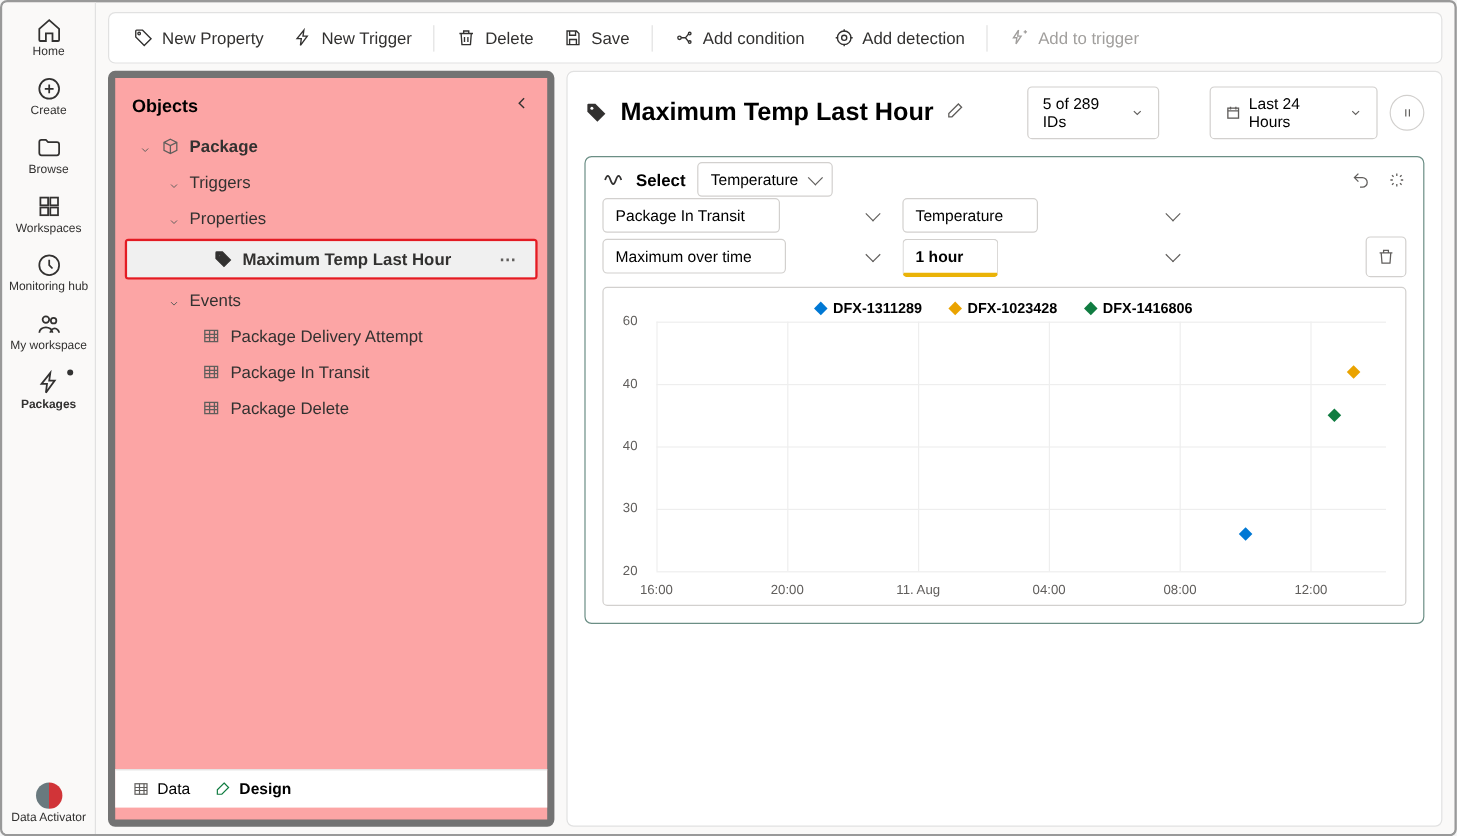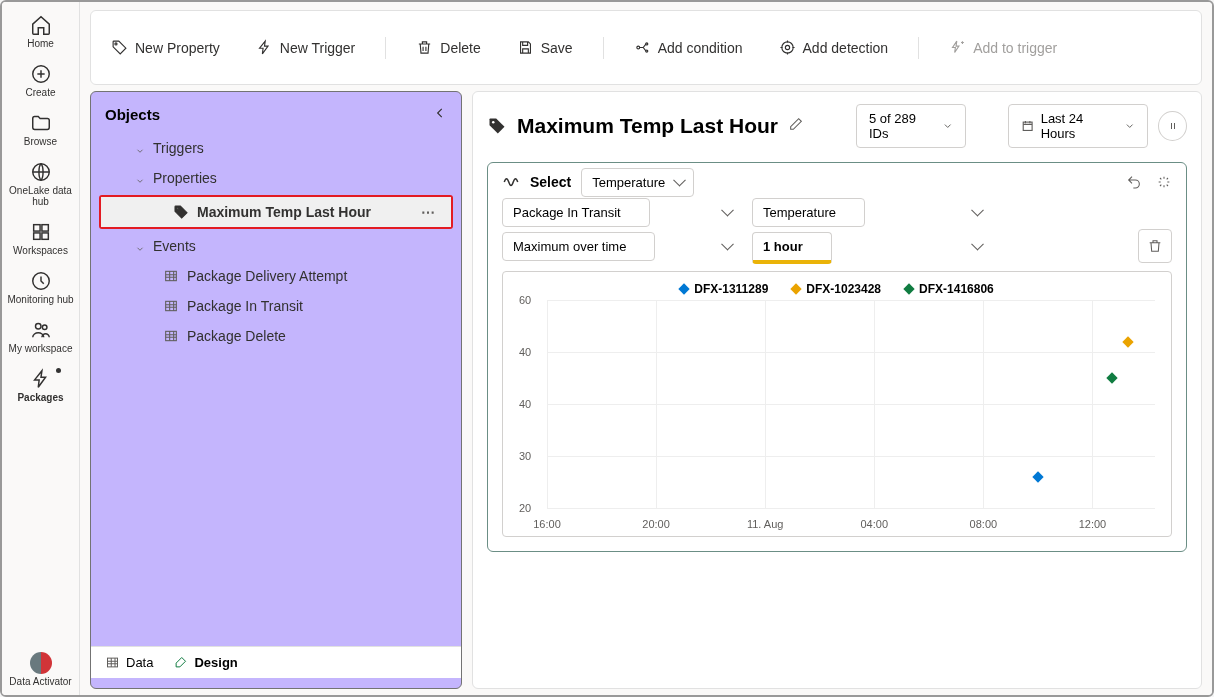--- a/index.html
+++ b/index.html
@@ -12,31 +12,31 @@
 .rail-item svg, .rail-item .ric { width: 22px; height: 22px; display: block; margin: 0 auto 2px; stroke: #323130; fill: none; stroke-width: 1.6; }
 .rail-item.active { font-weight: 600; }
 .rail-item .dot { position:absolute; top:6px; right:18px; width:5px; height:5px; background:#333; border-radius:50%; }
 .rail-spacer { flex: 1; }
 .rail-logo { width:22px; height:22px; border-radius:50%; background: conic-gradient(#d13438 0deg 180deg, #69797e 180deg 360deg); margin: 0 auto 2px; }
 
 
 .main { flex: 1; display: flex; flex-direction: column; }
 
 
-.toolbar { margin: 8px 10px 6px; background: #fff; border: 1px solid #e1e1e1; border-radius: 6px; display: flex; align-items: center; padding: 22px 10px; gap: 16px; }
+.toolbar { margin: 8px 10px 6px; background: #fff; border: 1px solid #e1e1e1; border-radius: 6px; display: flex; align-items: center; padding: 6px 10px; gap: 4px; }
 .tb-btn { display: flex; align-items: center; gap: 7px; padding: 6px 10px; font-size: 14px; color: #323130; cursor: pointer; border-radius: 4px; }
 .tb-btn.disabled { color: #a19f9d; cursor: default; }
 .tb-btn svg { width: 17px; height: 17px; stroke: currentColor; fill: none; stroke-width: 1.6; }
 .tb-sep { width: 1px; height: 22px; background: #e1e1e1; margin: 0 4px; }
 
 
 .ws { flex: 1; display: flex; gap: 10px; padding: 0 10px 6px; min-height: 0; }
 
 
-.objects { width: 372px; background: #c4b5fd; border: 1px solid #737373; border-radius: 6px; padding: 10px 0; display: flex; flex-direction: column; }
+.objects { width: 372px; background: #fca5a5; border: 6px solid #737373; border-radius: 6px; padding: 10px 0; display: flex; flex-direction: column; }
 .obj-head { display: flex; align-items: center; justify-content: space-between; padding: 4px 14px 10px; font-size: 15px; font-weight: 600; }
 .obj-head svg { width:14px; height:14px; stroke:#323130; fill:none; stroke-width:2; }
 .tree { font-size: 14px; color: #323130; }
 .tnode { display: flex; align-items: center; gap: 8px; padding: 7px 14px; cursor: pointer; }
 .tnode .chev { width: 10px; height: 10px; }
 .tnode .chev svg { width:10px; height:10px; stroke:#605e5c; stroke-width:2; fill:none; }
 .tnode .ticon { width: 16px; height: 16px; display:flex; align-items:center; justify-content:center; }
 .tnode .ticon svg { width:16px; height:16px; stroke:#605e5c; fill:none; stroke-width:1.6; }
 .tnode.l1 { padding-left: 20px; font-weight: 600; }
 .tnode.l2 { padding-left: 44px; }
@@ -113,27 +113,20 @@
       <div>Create</div>
     </div>
     <div class="rail-item">
       <svg viewBox="0 0 24 24">
           <path d="M3 7a2 2 0 0 1 2-2h4l2 2h8a2 2 0 0 1 2 2v8a2 2 0 0 1-2 2H5a2 2 0 0 1-2-2z"></path>
         </svg>
       <div>Browse</div>
     </div>
     <div class="rail-item">
       <svg viewBox="0 0 24 24">
-          <circle cx="12" cy="12" r="9"></circle>
-          <path d="M3 12h18M12 3c3 3 3 15 0 18M12 3c-3 3-3 15 0 18"></path>
-        </svg>
-      <div>OneLake data hub</div>
-    </div>
-    <div class="rail-item">
-      <svg viewBox="0 0 24 24">
           <rect x="4" y="4" width="7" height="7"></rect>
           <rect x="13" y="4" width="7" height="7"></rect>
           <rect x="4" y="13" width="7" height="7"></rect>
           <rect x="13" y="13" width="7" height="7"></rect>
         </svg>
       <div>Workspaces</div>
     </div>
     <div class="rail-item">
       <svg viewBox="0 0 24 24">
           <circle cx="12" cy="12" r="9"></circle>
@@ -223,20 +216,31 @@
     <div class="ws">
 
       <div class="objects">
         <div class="obj-head">
           <span>Objects</span>
           <span><svg viewBox="0 0 24 24">
                 <path d="M15 5l-7 7 7 7"></path>
               </svg></span>
         </div>
         <div class="tree">
+          <div class="tnode l1">
+            <span class="chev"><svg viewBox="0 0 24 24">
+                  <path d="M6 9l6 6 6-6"></path>
+                </svg></span>
+            <span class="ticon">
+                <svg viewBox="0 0 24 24">
+                  <path d="M12 3l8 4v10l-8 4-8-4V7z M4 7l8 4 8-4 M12 11v10"></path>
+                </svg>
+              </span>
+            <span>Package</span>
+          </div>
           <div class="tnode l2">
             <span class="chev"><svg viewBox="0 0 24 24">
                   <path d="M6 9l6 6 6-6"></path>
                 </svg></span>
             <span>Triggers</span>
           </div>
           <div class="tnode l2">
             <span class="chev"><svg viewBox="0 0 24 24">
                   <path d="M6 9l6 6 6-6"></path>
                 </svg></span>

